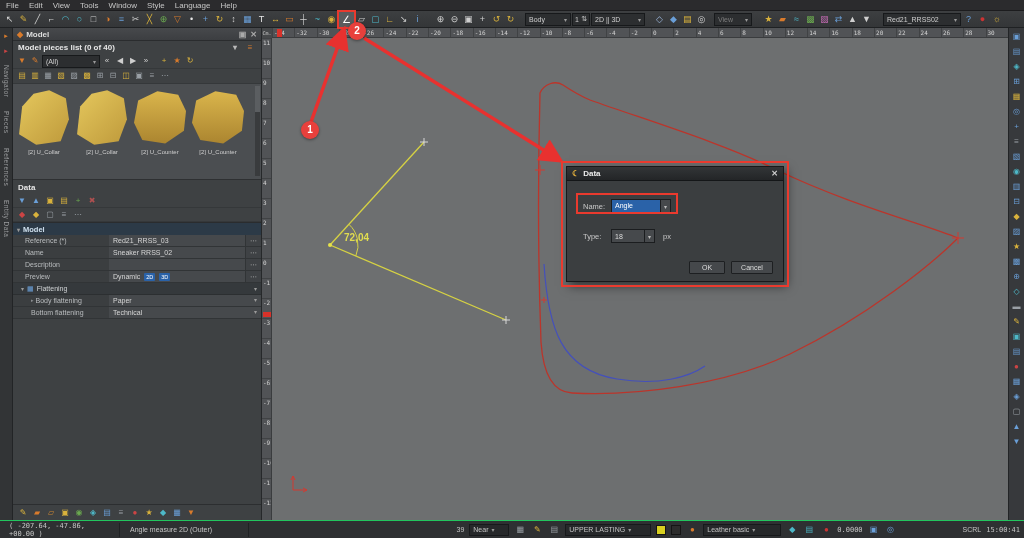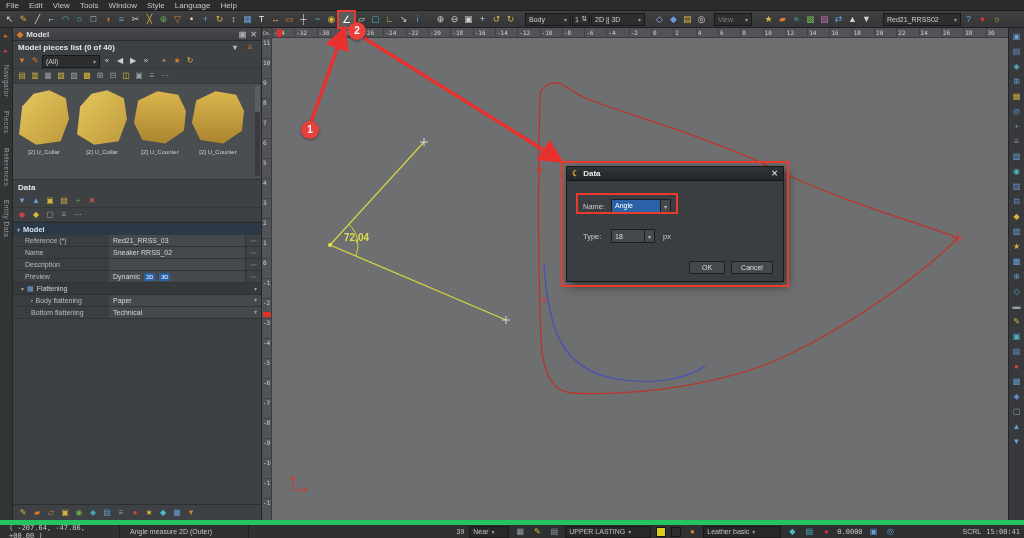--- a/index.html
+++ b/index.html
@@ -131,21 +131,21 @@
     color:#ddd; font-size:7px; text-align:center; line-height:11px; cursor:pointer; border-radius:1px; }
 
   
   .rightstrip { position:absolute; right:0; top:28px; width:16px; height:492px; background:#37393c;
     border-left:1px solid #222426; display:flex; flex-direction:column; align-items:center;
     gap:3px; padding-top:3px; z-index:2; }
   .rs-icon { width:12px; height:12px; line-height:12px; text-align:center; font-size:8px; cursor:pointer; }
 
   
   .statusbar { position:absolute; left:0; bottom:0; width:1024px; height:18px; background:#2e3032;
-    border-top:5px solid #22c55e; display:flex; align-items:center; font-size:7px; color:#c4c4c4;
+    border-top:1px solid #22c55e; display:flex; align-items:center; font-size:7px; color:#c4c4c4;
     padding:0 4px; gap:5px; z-index:3; }
   .sb-sect { display:flex; align-items:center; height:14px; padding:0 5px;
     border-right:1px solid #1f2123; }
   .sb-combo { height:12px; background:#26282a; border:1px solid #17191b; display:flex;
     align-items:center; gap:3px; padding:0 3px; cursor:pointer; }
   .sb-combo .caret { font-size:6px; color:#999; }
   .sb-icon { width:12px; height:12px; line-height:12px; text-align:center; font-size:8px; cursor:pointer; }
   .swatch { width:10px; height:10px; border:1px solid #151515; cursor:pointer; }
   .sb-spacer { flex:1; }
   .sb-gap { flex:0 0 56px; }

